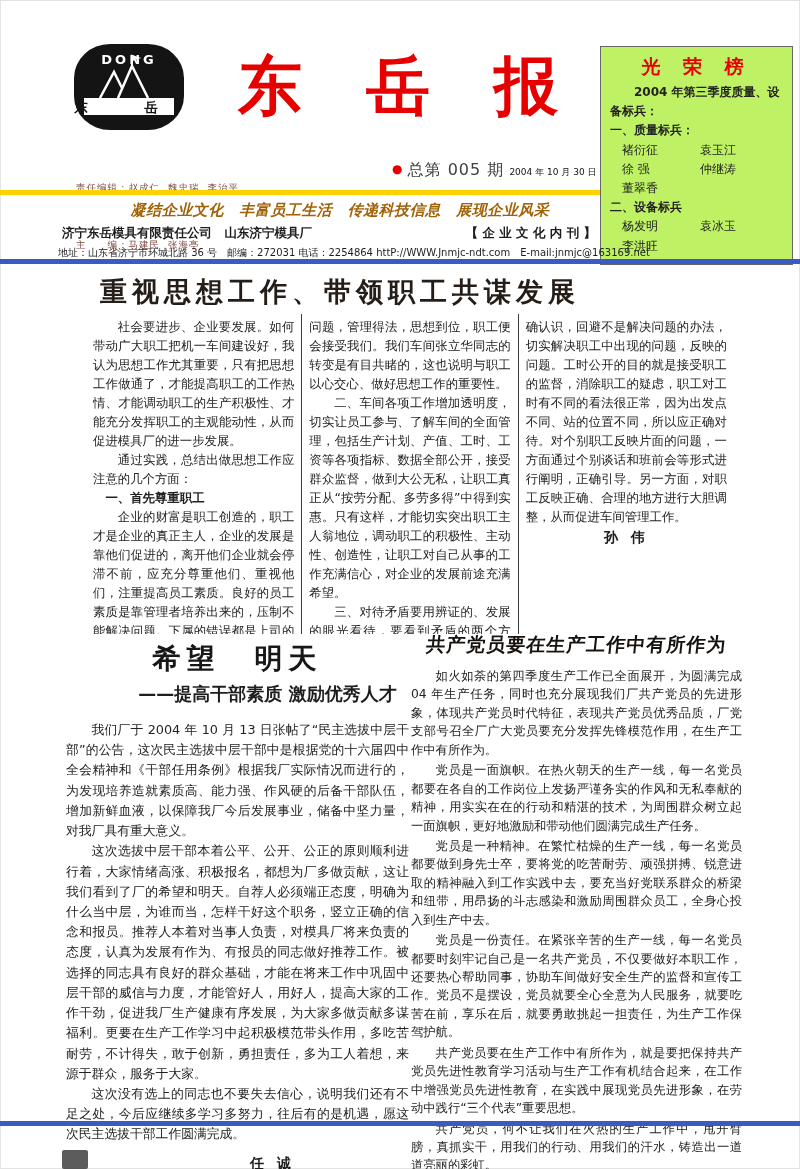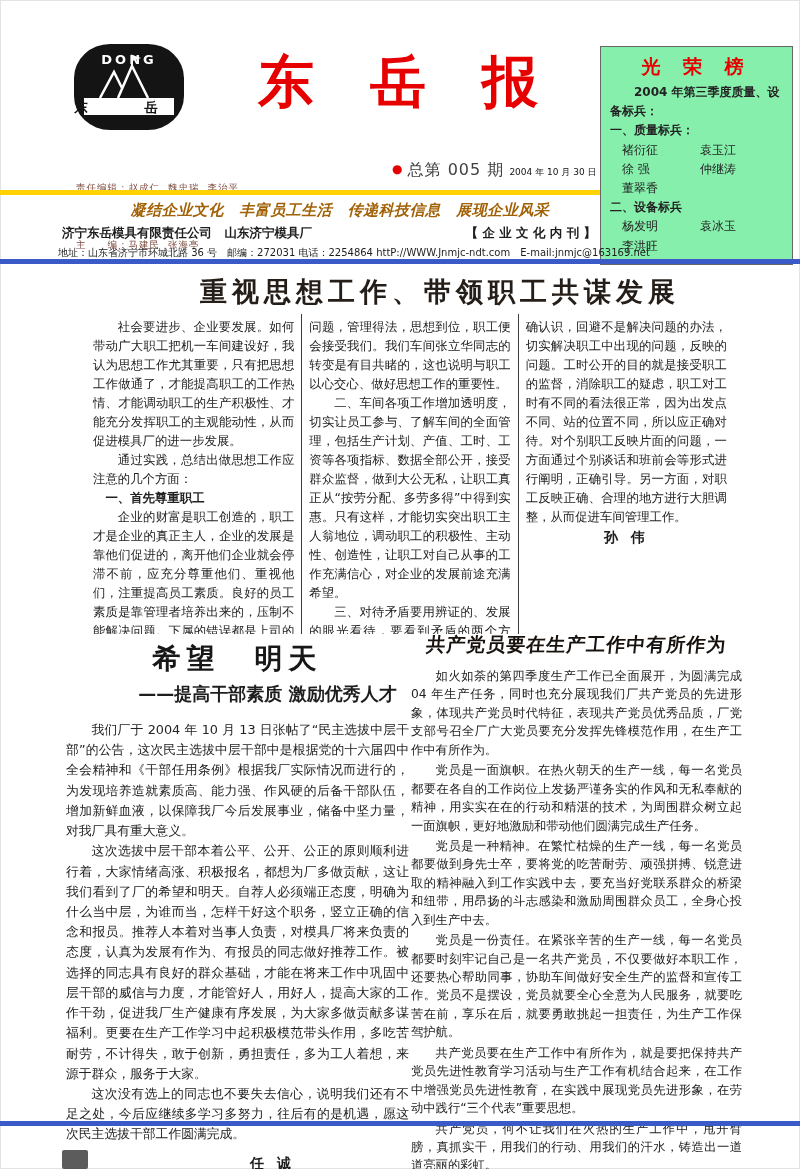--- a/index.html
+++ b/index.html
@@ -5,44 +5,44 @@
   html,body{margin:0;padding:0;background:#ffffff;}
   .page{
     position:relative;width:800px;height:1169px;background:#ffffff;
     overflow:hidden;font-family:"DejaVu Sans","Liberation Sans",sans-serif;
     color:#222;box-shadow:inset 0 0 0 1px #e3e3e3;
   }
   
   .logo{position:absolute;left:72px;top:40px;width:114px;height:96px;}
   .editors{position:absolute;left:76px;top:140px;font-size:9.5px;color:#7b4a3e;line-height:2.0;letter-spacing:1px;white-space:pre;}
   .paper-title{position:absolute;left:208px;top:48px;width:380px;text-align:center;
-    font-size:56px;font-weight:bold;color:#e60000;line-height:1.2;white-space:nowrap;}
+    font-size:64px;font-weight:bold;color:#e60000;line-height:1.2;white-space:nowrap;}
   .issue-line{position:absolute;left:392px;top:160px;white-space:nowrap;}
   .issue-line .bullet{color:#e60000;font-size:12px;vertical-align:2px;}
   .issue-line .num{font-size:16px;color:#404040;letter-spacing:1px;}
   .issue-line .date{font-size:9px;color:#111;}
   .rule-yellow{position:absolute;left:0;top:190px;width:601px;height:5px;background:#ffd200;}
   .rule-blue-top{position:absolute;left:0;top:259px;width:800px;height:5px;background:#3a5bc7;}
   .rule-blue-bottom{position:absolute;left:0;top:1121px;width:800px;height:5px;background:#3a5bc7;}
   
   .honor-box{position:absolute;left:600px;top:46px;width:193px;height:219px;border:1px solid #666;
-    background:#86efac;box-sizing:border-box;padding:7px 9px 0 9px;}
+    background:#bef264;box-sizing:border-box;padding:7px 9px 0 9px;}
   .honor-title{text-align:center;color:#e60000;font-weight:bold;font-size:19px;letter-spacing:8px;margin:0 0 3px 0;}
   .honor-box .intro{font-size:12px;line-height:1.6;margin:0;text-indent:2em;font-weight:bold;}
   .honor-box .sec-head{font-size:12px;line-height:1.6;margin:0;font-weight:bold;}
   .honor-row{display:flex;font-size:12px;line-height:1.6;padding-left:12px;}
   .honor-row span{width:78px;}
   
   .slogans{position:absolute;left:85px;top:201px;width:510px;text-align:center;font-size:15px;
     font-weight:bold;font-style:italic;color:#a16207;letter-spacing:.5px;white-space:nowrap;}
   .company-row{position:absolute;left:62px;top:225px;width:534px;display:flex;justify-content:space-between;
     font-size:12.5px;font-weight:bold;color:#1d1d1d;white-space:nowrap;}
   .address{position:absolute;left:58px;top:246px;width:544px;font-size:10px;color:#1d1d1d;white-space:nowrap;}
   
-  .a1-title{position:absolute;left:100px;top:274px;width:580px;text-align:right;font-size:27px;
+  .a1-title{position:absolute;left:100px;top:274px;width:580px;text-align:left;font-size:27px;
     font-weight:bold;color:#241d18;letter-spacing:5px;white-space:nowrap;}
   .a1-cols{position:absolute;left:86px;top:314px;width:648px;height:320px;display:flex;overflow:hidden;}
   .a1-col{flex:1;padding:4px 7px 0 7px;font-size:12.4px;line-height:1.53;text-align:justify;}
   .a1-col.mid,.a1-col.right{border-left:1px solid #3c3c3c;}
   .a1-col p{margin:0;text-indent:2em;}
   .a1-col p.no-indent{text-indent:0;}
   .a1-col p.sub-head{font-weight:bold;text-indent:1em;}
   .sig{font-size:14px;font-weight:bold;letter-spacing:4px;color:#1d1d1d;}
   .a1-sig{text-align:center;margin-top:8px;text-indent:0 !important;}
   

